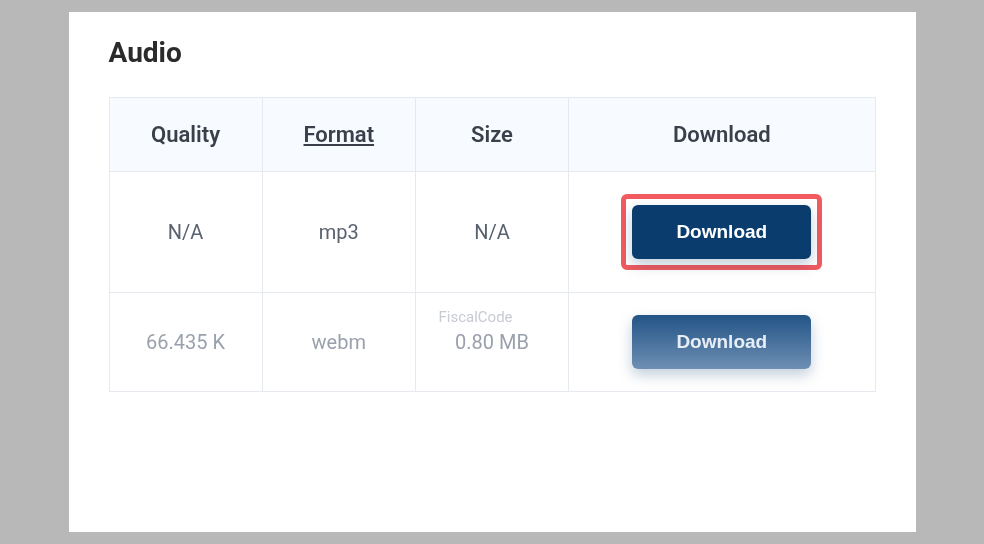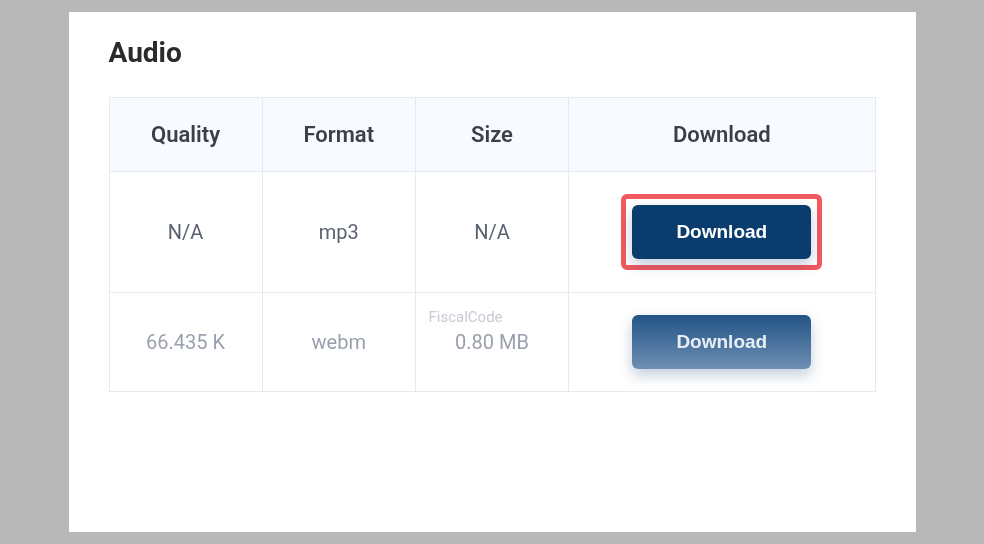--- a/index.html
+++ b/index.html
@@ -56,21 +56,21 @@
       color: #5a6270;
       text-align: center;
       border-bottom: 1px solid #e6e9ef;
       border-right: 1px solid #e6e9ef;
       height: 96px;
     }
     .table td:last-child {
       border-right: none;
     }
     .col-quality { width: 20%; }
-    .col-format { width: 20%; }
+    .col-format { width: 20%; text-decoration: underline; }
     .col-size { width: 20%; margin-left: 37px; }
     .col-download { width: 40%; }
     .download-btn {
       display: inline-block;
       background: #0a3d6e;
       color: #ffffff;
       font-size: 19px;
       font-weight: 600;
       padding: 16px 44px;
       border: none;
@@ -87,21 +87,21 @@
       border-radius: 6px;
       padding: 6px;
       display: inline-block;
     }
     .row-faded td {
       color: #9aa1ad;
     }
     .watermark {
       position: absolute;
       top: 296px;
-      left: 360px;
+      left: 370px;
       color: #c7cbd2;
       font-size: 15px;
       pointer-events: none;
     }
   </style>
 </head>
 <body>
 
 <div class="container">
   <h2 class="section-title">Audio</h2>

